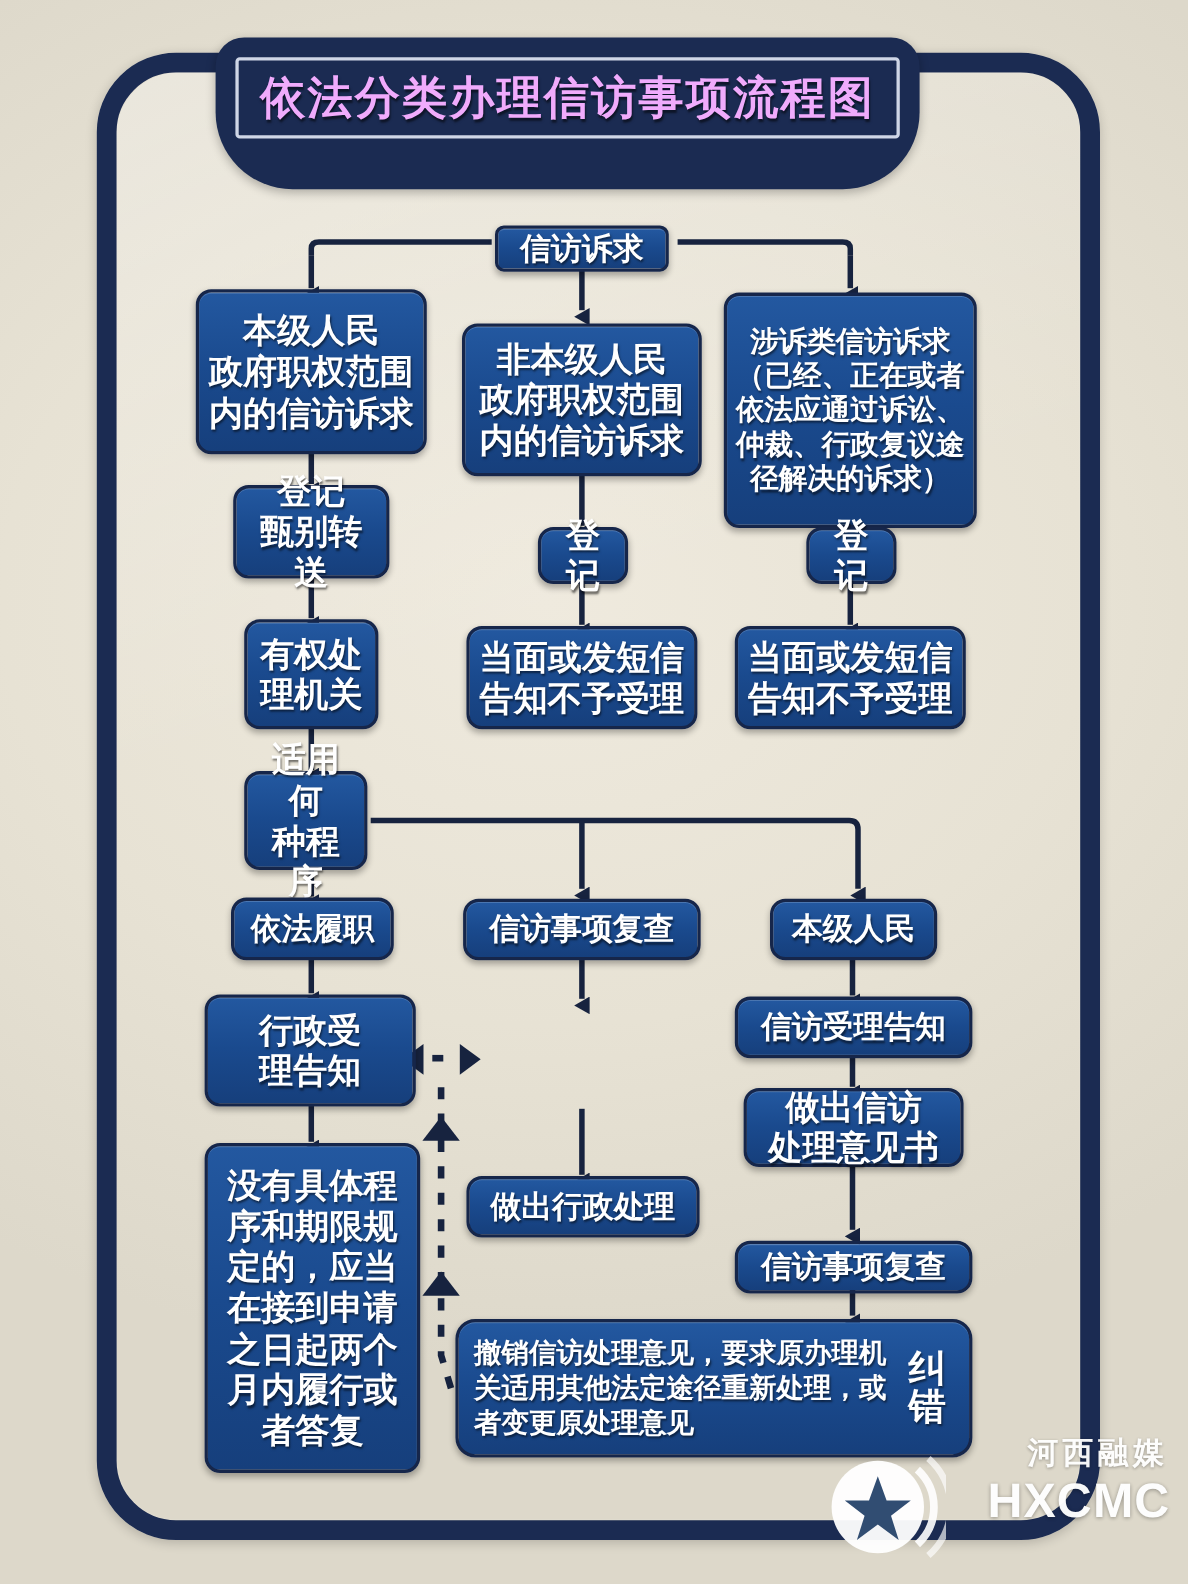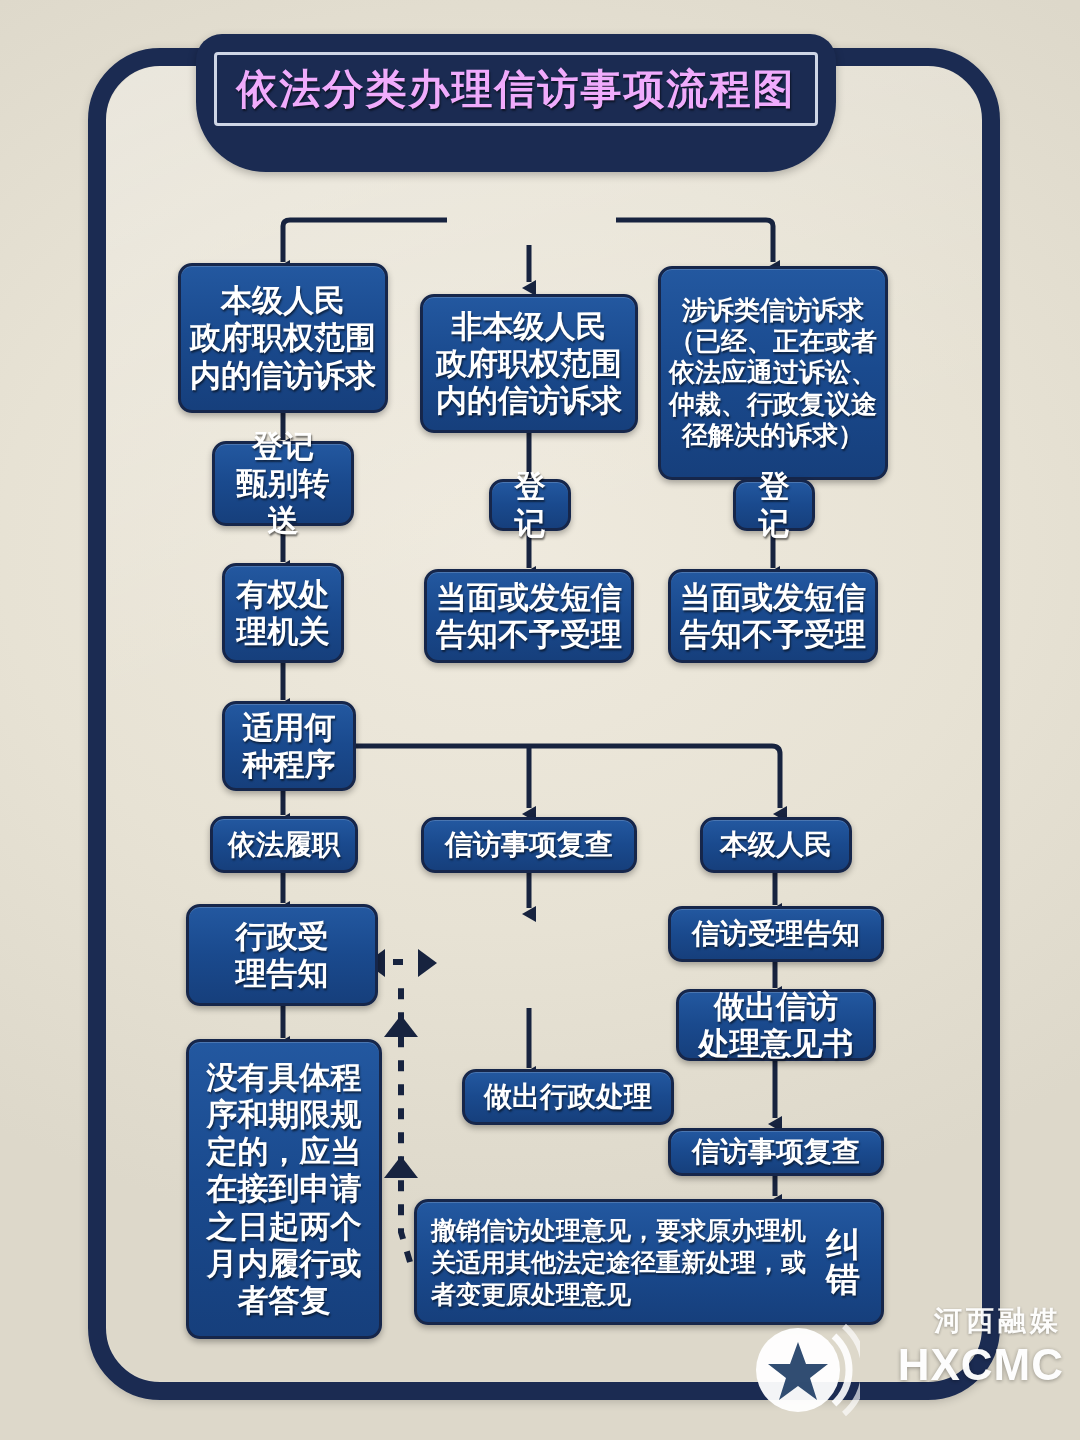--- a/index.html
+++ b/index.html
@@ -215,32 +215,33 @@
 
     <g stroke="#17233f" stroke-width="6" fill="none" stroke-dasharray="10 11">
       <path d="M393,962 L410,962"></path>
     </g>
     <g fill="#17233f">
       <path d="M385,949 L385,977 L366,963 Z"></path>
       <path d="M418,949 L418,977 L437,963 Z"></path>
     </g>
   </svg>
 
+  <div class="node root med" style="left:450px; top:205px; width:158px; height:42px;">信访诉求</div>
 
   <div class="node big" style="left:178px; top:263px; width:210px; height:150px;">本级人民
 政府职权范围
 内的信访诉求</div>
 
   <div class="node big" style="left:212px; top:441px; width:142px; height:85px;">登记
 甄别转送</div>
 
   <div class="node big" style="left:222px; top:563px; width:122px; height:100px;">有权处
 理机关</div>
 
-  <div class="node big" style="left:222px; top:701px; width:134px; height:90px;text-align:center;">适用何
+  <div class="node big" style="left:222px; top:701px; width:112px; height:90px;text-align:center;">适用何
 种程序</div>
 
   <div class="node med" style="left:210px; top:816px; width:148px; height:57px;">依法履职</div>
 
   <div class="node big" style="left:186px; top:904px; width:192px; height:102px;">行政受
 理告知</div>
 
   <div class="node big" style="left:186px; top:1039px; width:196px; height:300px;">没有具体程
 序和期限规
 定的，应当
@@ -254,21 +255,21 @@
 内的信访诉求</div>
 
   <div class="node big" style="left:489px; top:479px; width:82px; height:52px;">登记</div>
 
   <div class="node big" style="left:424px; top:569px; width:210px; height:94px;">当面或发短信
 告知不予受理</div>
 
   <div class="node med" style="left:421px; top:817px; width:216px; height:56px;">信访事项复查</div>
 
 
-  <div class="node med" style="left:424px; top:1069px; width:212px; height:56px;margin-left:38px;">做出行政处理</div>
+  <div class="node med" style="left:424px; top:1069px; width:212px; height:56px;">做出行政处理</div>
 
   <div class="node small" style="left:658px; top:266px; width:230px; height:214px;">涉诉类信访诉求
 （已经、正在或者
 依法应通过诉讼、
 仲裁、行政复议途
 径解决的诉求）</div>
 
   <div class="node big" style="left:733px; top:479px; width:82px; height:52px;">登记</div>
 
   <div class="node big" style="left:668px; top:569px; width:210px; height:94px;">当面或发短信
@@ -276,21 +277,21 @@
 
   <div class="node med" style="left:700px; top:817px; width:152px; height:56px;">本级人民</div>
 
   <div class="node med" style="left:668px; top:906px; width:216px; height:56px;">信访受理告知</div>
 
   <div class="node big" style="left:676px; top:989px; width:200px; height:72px;">做出信访
 处理意见书</div>
 
   <div class="node med" style="left:668px; top:1128px; width:216px; height:48px;">信访事项复查</div>
 
-  <div class="node correction" style="left:414px; top:1199px; width:470px; height:126px;">
+  <div class="node correction" style="left:414px; top:1199px; width:470px; height:126px;border-radius:18px;">
     <div class="correction-body">撤销信访处理意见，要求原办理机关适用其他法定途径重新处理，或者变更原处理意见</div>
     <div class="correction-tag">纠错</div>
   </div>
 
   <div class="watermark">
     <svg class="wm-mark" width="110" height="100" viewBox="0 0 110 100" xmlns="http://www.w3.org/2000/svg">
       <circle cx="48" cy="50" r="42" fill="#ffffff" opacity=".95"></circle>
       <path d="M48 22 L56 44 L78 44 L60 58 L67 80 L48 66 L29 80 L36 58 L18 44 L40 44 Z" fill="#1b3a63" opacity=".9"></path>
       <path d="M84 16 A46 46 0 0 1 84 84" stroke="#ffffff" stroke-width="7" fill="none" opacity=".9"></path>
       <path d="M94 6 A58 58 0 0 1 94 94" stroke="#ffffff" stroke-width="6" fill="none" opacity=".65"></path>

